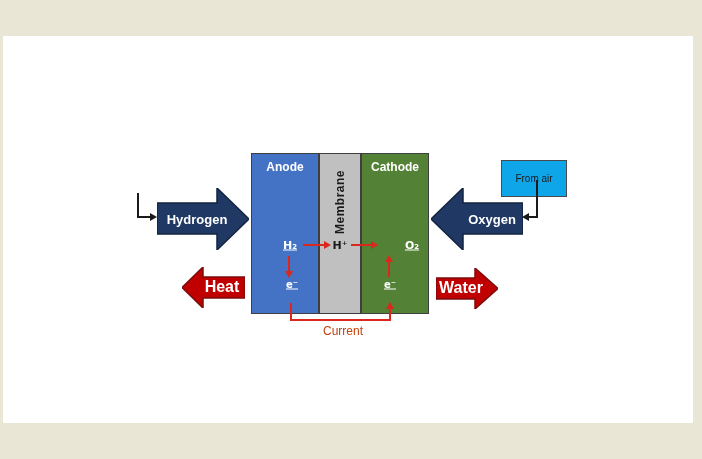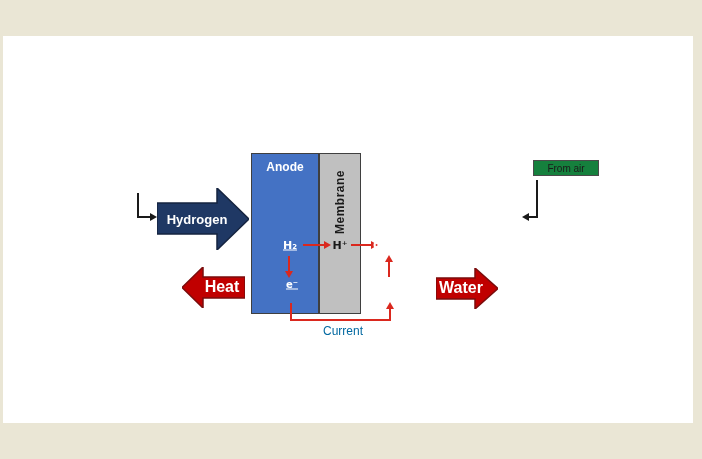--- a/index.html
+++ b/index.html
@@ -13,24 +13,24 @@
   .abs { position:absolute; }
 
   
   .source-box {
     left:87px; top:158px; width:106px; height:35px;
     background:#ffffff; border:2px solid #E0332A;
     display:flex; flex-direction:column; align-items:center; justify-content:center;
     font-size:10px; line-height:12px; color:#1a1a1a; text-align:center;
   }
   .air-box {
-    left:501px; top:160px; width:66px; height:16px;
-    background:#15803d; border:1px solid #4a4a4a;
+    left:501px; top:160px; width:66px; height:37px;
+    background:#0ea5e9; border:1px solid #4a4a4a;
     display:flex; align-items:center; justify-content:center;
-    font-size:10px; color:#1a1a1a;margin-left:32px;
+    font-size:10px; color:#1a1a1a;
   }
 
   
   .column { top:153px; height:161px; border:1px solid #3f3f3f; }
   .anode   { left:251px; width:68px; background:#4472C4; }
   .membrane{ left:319px; width:42px; background:#C0C0C0; }
   .cathode { left:361px; width:68px; background:#538135; }
   .col-label {
     position:absolute; top:6px; left:0; width:100%;
     text-align:center; font-size:12px; font-weight:bold; color:#ffffff;
@@ -65,21 +65,21 @@
     position:absolute; transform:translate(-50%,-50%);
     font-family:"DejaVu Sans","Liberation Sans",sans-serif;
     font-weight:bold; font-size:11px; white-space:nowrap;
   }
   .species.white { color:#ffffff;text-decoration:underline; }
   .species.black { color:#1a1a1a; }
   .electron { font-size:10px; }
 
   .current-label {
     position:absolute; left:343px; top:331px; transform:translate(-50%,-50%);
-    font-size:12px; color:#0369a1; white-space:nowrap;
+    font-size:12px; color:#c2410c; white-space:nowrap;
   }
 </style>
 </head>
 <body>
 
 <div class="screen">
   <div class="panel"></div>
 
 
   <div>
@@ -96,21 +96,30 @@
   </div>
 
   <div class="abs column anode">
     <div class="col-label">Anode</div>
   </div>
   <div class="abs column membrane">
     <div class="membrane-label-wrap">
       <span>Membrane</span>
     </div>
   </div>
+  <div class="abs column cathode">
+    <div class="col-label">Cathode</div>
+  </div>
 
+  <div class="abs block-arrow" style="left:431px; top:188px; width:92px; height:62px;">
+    <svg width="92" height="62" viewBox="0 0 92 62">
+      <polygon points="92,15 32,15 32,0 0,31 32,62 32,46 92,46" fill="#1F3864" stroke="#14233F" stroke-width="1.5"></polygon>
+    </svg>
+    <span class="arrow-label gas-label" style="left:61px; top:31px;">Oxygen</span>
+  </div>
 
   <div class="abs air-box">
     <span>From air</span>
   </div>
 
   <div>
     <div class="line" style="left:536px; top:180px; width:2px; height:37px;"></div>
     <div class="line" style="left:529px; top:216px; width:9px; height:2px;"></div>
     <div class="tri tri-left-k" style="left:522px; top:213px;"></div>
   </div>
@@ -132,21 +141,21 @@
   <span class="species white" style="left:290px; top:245px;">H₂</span>
   <div>
     <div class="rline" style="left:303px; top:244px; width:21px; height:2px;"></div>
     <div class="tri tri-right-r" style="left:324px; top:241px;"></div>
   </div>
   <span class="species black" style="left:340px; top:245px;">H⁺</span>
   <div>
     <div class="rline" style="left:351px; top:244px; width:20px; height:2px;"></div>
     <div class="tri tri-right-r" style="left:371px; top:241px;"></div>
   </div>
-  <span class="species white" style="left:380px; top:245px;text-align:center;">O₂</span>
+  <span class="species white" style="left:412px; top:245px;text-align:center;">O₂</span>
 
   <div>
     <div class="rline" style="left:288px; top:256px; width:2px; height:16px;"></div>
     <div class="tri tri-down-r" style="left:285px; top:271px;"></div>
   </div>
   <span class="species white electron" style="left:292px; top:284px;">e⁻</span>
 
   <div>
     <div class="rline" style="left:388px; top:261px; width:2px; height:16px;"></div>
     <div class="tri tri-up-r" style="left:385px; top:255px;"></div>

